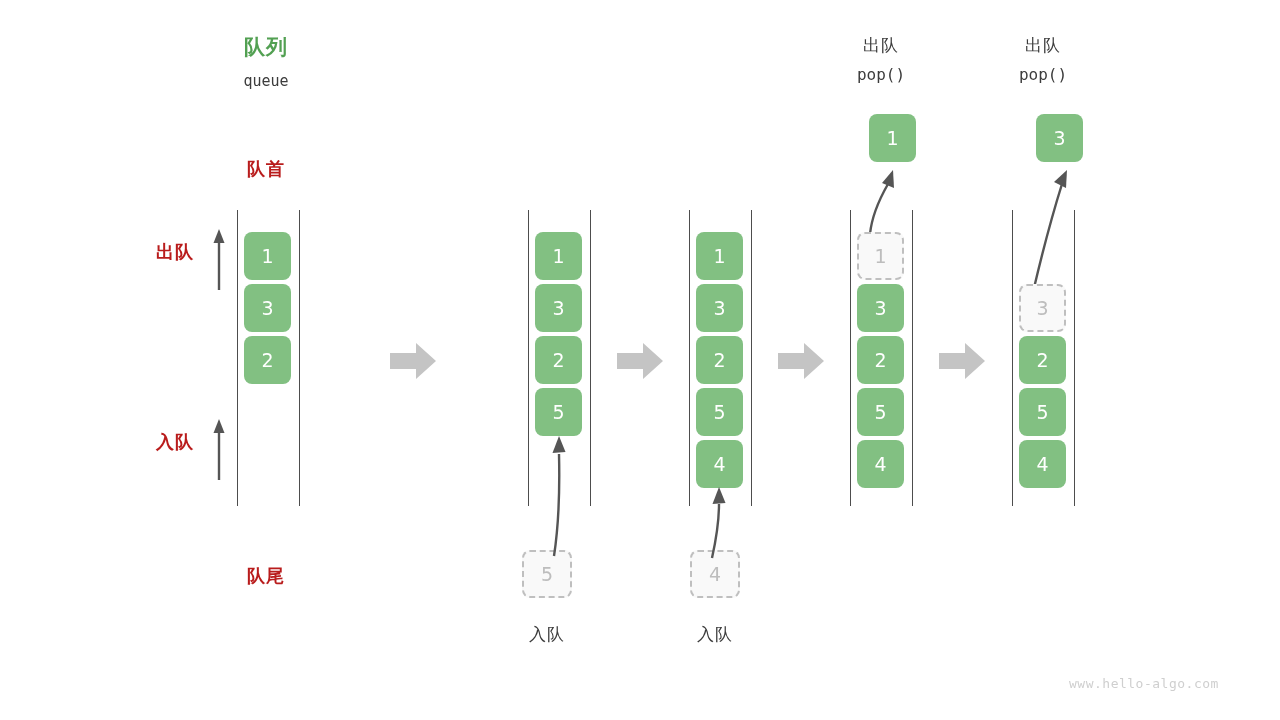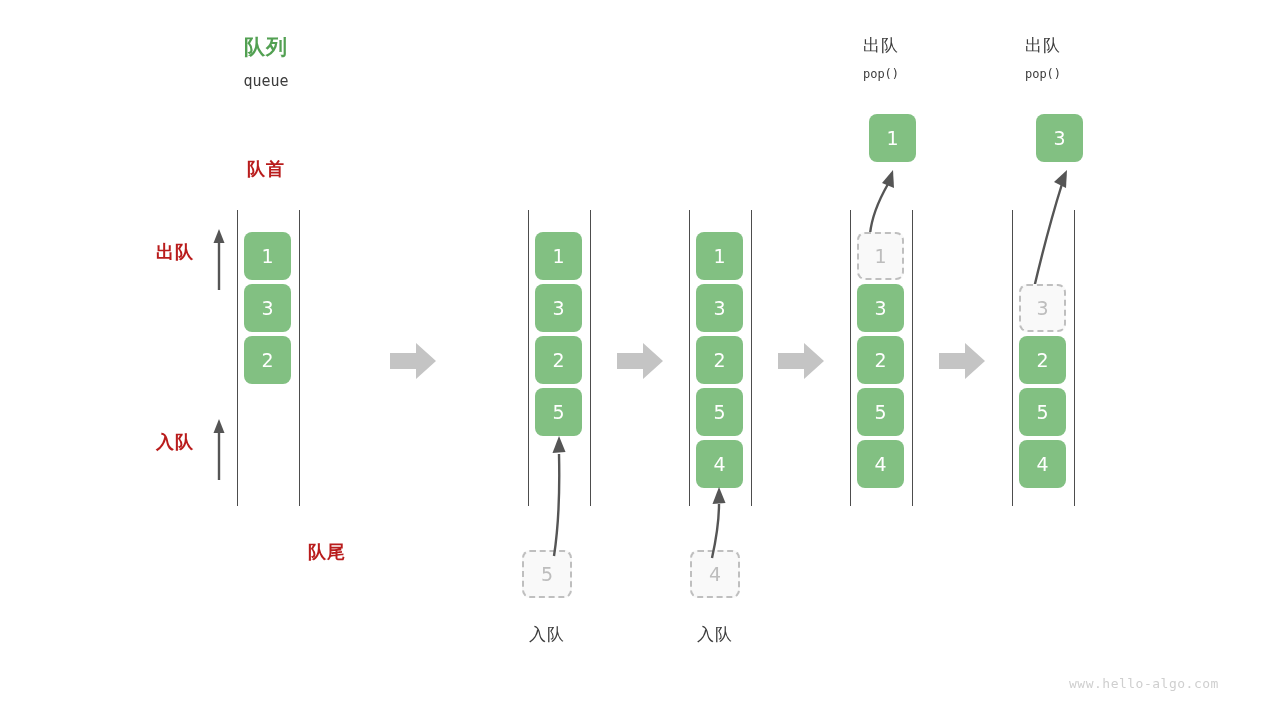--- a/index.html
+++ b/index.html
@@ -48,21 +48,21 @@
     line-height: 29px;
   }
   .op-label .cn {
     display: block;
     font-weight: normal;
     letter-spacing: 1px;
   }
   .op-label .code {
     display: block;
     font-family: "DejaVu Sans Mono", "Liberation Mono", monospace;
-    font-size: 12px;
+    font-size: 16px;
     letter-spacing: 0px;
   }
   .op-label .code .num { color: #52a052; font-weight: bold; }
 
   .watermark {
     font-family: "DejaVu Sans Mono", "Liberation Mono", monospace;
     font-size: 13px;
     color: #cfcfcf;
     letter-spacing: 0.5px;
   }
@@ -105,21 +105,21 @@
 </style>
 </head>
 <body>
 
 <div id="canvas">
 
   <div class="abs title-cn" style="left:186px; top:33px; width:160px;">队列</div>
   <div class="abs title-en" style="left:186px; top:72px; width:160px;">queue</div>
 
   <div class="abs label-bold" style="left:186px; top:157px; width:160px;">队首</div>
-  <div class="abs label-bold" style="left:186px; top:540px; width:160px;text-align:right;">队尾</div>
+  <div class="abs label-bold" style="left:186px; top:564px; width:160px;">队尾</div>
 
   <div class="abs label-bold" style="left:140px; top:240px; width:70px;">出队</div>
   <svg class="abs" style="left:206px; top:228px;" width="26" height="62">
     <line x1="13" y1="62" x2="13" y2="12" stroke="#555555" stroke-width="2.4"></line>
     <polygon points="13,1 7.5,15 18.5,15" fill="#555555"></polygon>
   </svg>
 
   <div class="abs label-bold" style="left:140px; top:430px; width:70px;">入队</div>
   <svg class="abs" style="left:206px; top:418px;" width="26" height="62">
     <line x1="13" y1="62" x2="13" y2="12" stroke="#555555" stroke-width="2.4"></line>

